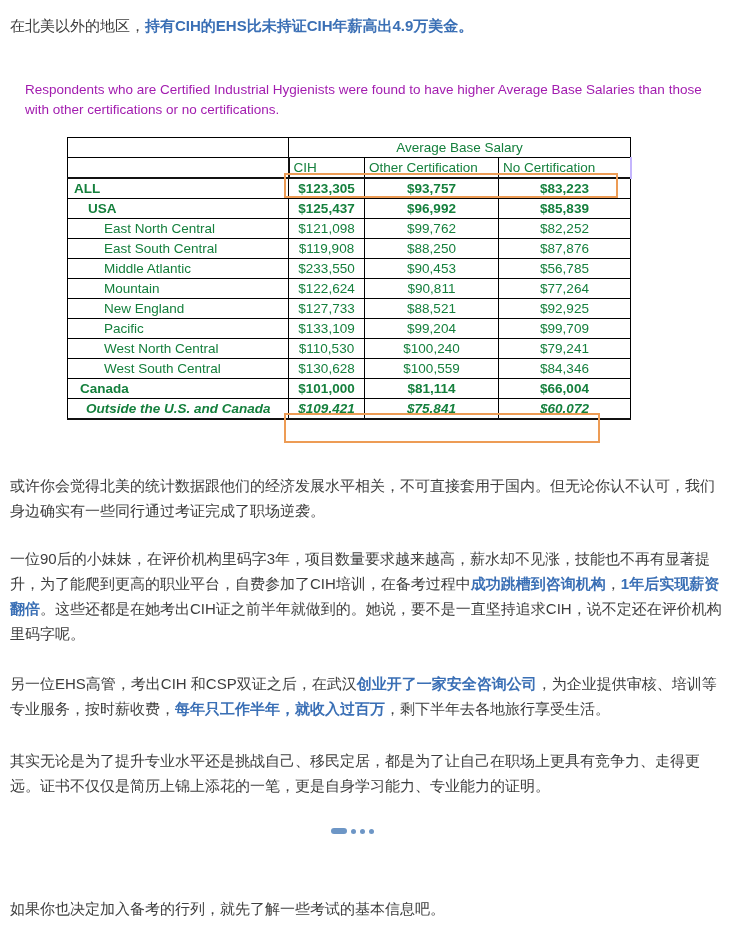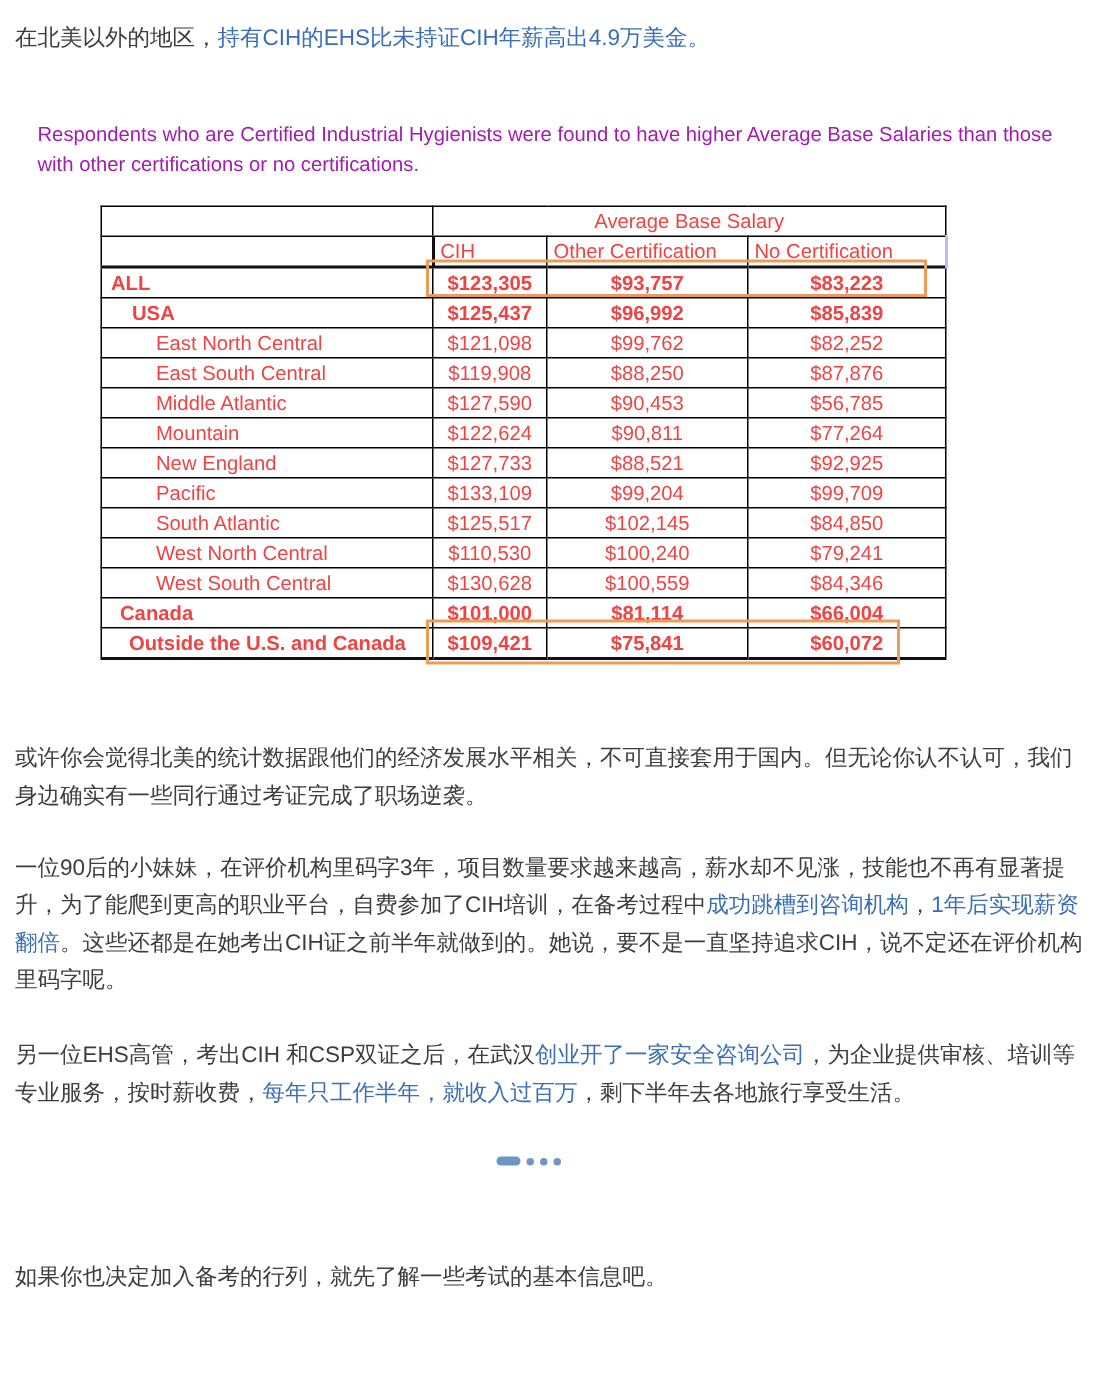--- a/index.html
+++ b/index.html
@@ -14,57 +14,57 @@
     padding-top:13px;
   }
   
   .title-line {
     margin:0 12px 0 10px;
     font-size:15px; line-height:25px;
     color:var(--text-dark, #3d3d3d);
   }
   .accent-bold {
     color:var(--accent-blue, #3a6fb5);
-    font-weight:normal;
+    font-weight:bold;
   }
   
   .intro {
     margin:42px 28px 0 25px;
     font-size:13.5px; line-height:20px;
     color:#a21caf;
     letter-spacing:0;
   }
   
   .table-wrap {
     position:relative;
     margin:17px 0 0 67px;
     width:566px;
   }
   table.salary {
     border-collapse:collapse;
     table-layout:fixed;
     width:563px;
     font-size:13.5px;
-    color:#ef4444;
+    color:#15803d;
     margin-top:11px;
   }
   table.salary td { border:1px solid #000; padding:0 4px; height:19px; line-height:19px; overflow:hidden; white-space:nowrap; }
   td.blank { border:none; background:#fff; }
   td.ghead { text-align:center; height:19px; border-top:2px solid #111; border-left:2px solid #111; border-right:2px solid #111; }
   td.chead { text-align:left; height:17px; line-height:17px; }
   td.chead.first { border-left:2px solid #111; }
   td.chead.last  { border-right:2px solid #c4b5fd; }
   td.val { text-align:center; }
   tr.grp td { font-weight:bold; }
   td.lbl.ind0 { padding-left:6px; }
   td.lbl.ind1 { padding-left:20px; }
   td.lbl.ind1b{ padding-left:18px; }
   td.lbl.ind2 { padding-left:36px; }
   tr.first-body td { border-top:2px solid #111; }
-  tr.last-body td  { border-bottom:2px solid #111; }
+  tr.last-body td  { border-bottom:2px solid #111;font-style:italic; }
   td.edge-l { border-left:2px solid #111; }
   td.edge-r { border-right:2px solid #111; }
   .hl-box {
     position:absolute;
     border:2px solid var(--highlight-orange, #ed9c55);
     pointer-events:none;
     background:transparent;
   }
   .hl-all     { left:217px; top:36px;  width:334px; height:25px; }
   .hl-outside { left:217px; top:276px; width:316px; height:30px; }
@@ -143,47 +143,41 @@
           <td class="val edge-r">$82,252</td>
         </tr>
         <tr>
           <td class="lbl ind2 edge-l">East South Central</td>
           <td class="val">$119,908</td>
           <td class="val">$88,250</td>
           <td class="val edge-r">$87,876</td>
         </tr>
         <tr>
           <td class="lbl ind2 edge-l">Middle Atlantic</td>
-          <td class="val">$127,590</td>
+          <td class="val">$233,550</td>
           <td class="val">$90,453</td>
           <td class="val edge-r">$56,785</td>
         </tr>
         <tr>
           <td class="lbl ind2 edge-l">Mountain</td>
           <td class="val">$122,624</td>
           <td class="val">$90,811</td>
           <td class="val edge-r">$77,264</td>
         </tr>
         <tr>
           <td class="lbl ind2 edge-l">New England</td>
           <td class="val">$127,733</td>
           <td class="val">$88,521</td>
           <td class="val edge-r">$92,925</td>
         </tr>
         <tr>
           <td class="lbl ind2 edge-l">Pacific</td>
           <td class="val">$133,109</td>
           <td class="val">$99,204</td>
           <td class="val edge-r">$99,709</td>
-        </tr>
-        <tr>
-          <td class="lbl ind2 edge-l">South Atlantic</td>
-          <td class="val">$125,517</td>
-          <td class="val">$102,145</td>
-          <td class="val edge-r">$84,850</td>
         </tr>
         <tr>
           <td class="lbl ind2 edge-l">West North Central</td>
           <td class="val">$110,530</td>
           <td class="val">$100,240</td>
           <td class="val edge-r">$79,241</td>
         </tr>
         <tr>
           <td class="lbl ind2 edge-l">West South Central</td>
           <td class="val">$130,628</td>
@@ -207,20 +201,21 @@
     <div class="hl-box hl-all"></div>
     <div class="hl-box hl-outside"></div>
   </div>
 
   <p class="para p1">或许你会觉得北美的统计数据跟他们的经济发展水平相关，不可直接套用于国内。但无论你认不认可，我们身边确实有一些同行通过考证完成了职场逆袭。</p>
 
   <p class="para p2"><span>一位90后的小妹妹，在评价机构里码字3年，项目数量要求越来越高，薪水却不见涨，技能也不再有显著提升，为了能爬到更高的职业平台，自费参加了CIH培训，在备考过程中</span><span class="accent-bold">成功跳槽到咨询机构</span><span>，</span><span class="accent-bold">1年后实现薪资翻倍</span><span>。这些还都是在她考出CIH证之前半年就做到的。她说，要不是一直坚持追求CIH，说不定还在评价机构里码字呢。</span></p>
 
   <p class="para p3"><span>另一位EHS高管，考出CIH 和CSP双证之后，在武汉</span><span class="accent-bold">创业开了一家安全咨询公司</span><span>，为企业提供审核、培训等专业服务，按时薪收费，</span><span class="accent-bold">每年只工作半年，就收入过百万</span><span>，剩下半年去各地旅行享受生活。</span></p>
 
+  <p class="para p4">其实无论是为了提升专业水平还是挑战自己、移民定居，都是为了让自己在职场上更具有竞争力、走得更远。证书不仅仅是简历上锦上添花的一笔，更是自身学习能力、专业能力的证明。</p>
 
   <div class="divider">
     <span class="pill"></span>
     <span class="dot"></span>
     <span class="dot"></span>
     <span class="dot"></span>
   </div>
 
   <p class="para p5">如果你也决定加入备考的行列，就先了解一些考试的基本信息吧。</p>
 

